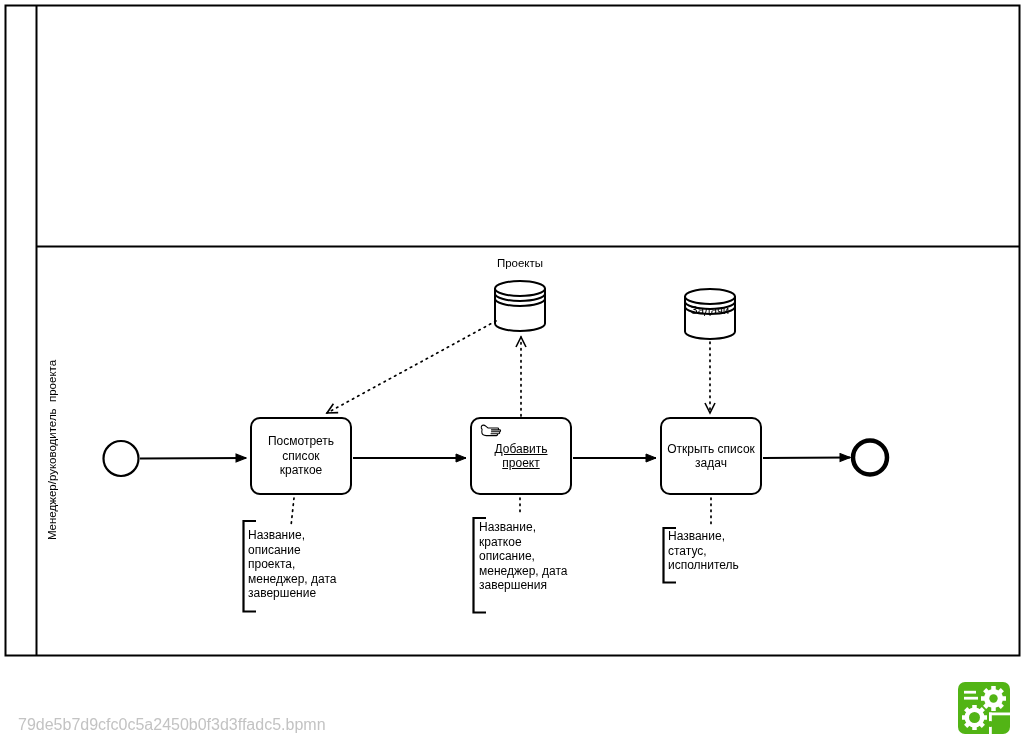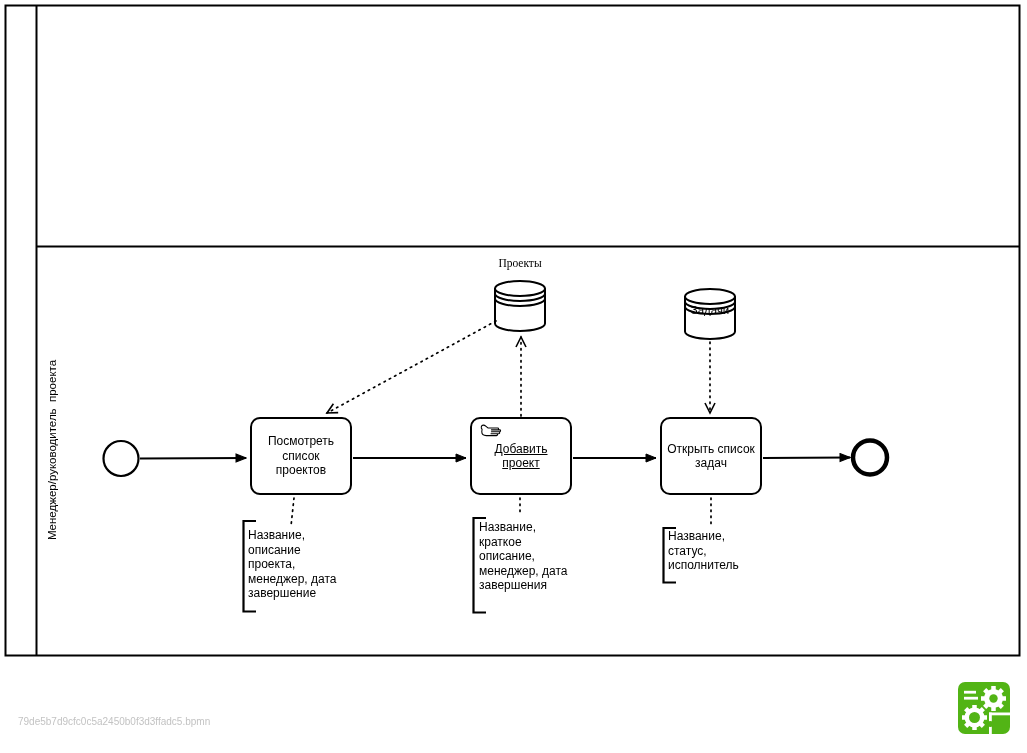--- a/index.html
+++ b/index.html
@@ -74,21 +74,21 @@
     width: 120px;
     font-size: 12px;
     line-height: 14.5px;
     white-space: pre-line;
   }
 
   .footer-filename {
     position: absolute;
     left: 18px;
     top: 716px;
-    font-size: 10px;
+    font-size: 16px;
     color: #c3c3c3;
   }
 
   .logo {
     position: absolute;
     left: 958px;
     top: 682px;
     width: 52px;
     height: 52px;
     cursor: pointer;
@@ -142,40 +142,40 @@
     <path d="M256,521 H243.5 V611.5 H256" fill="none" stroke="#000" stroke-width="2.2"></path>
     <path d="M486,518 H473.5 V612.5 H486" fill="none" stroke="#000" stroke-width="2.2"></path>
     <path d="M676,528 H663.5 V582.5 H676" fill="none" stroke="#000" stroke-width="2.2"></path>
   </svg>
 
   <div class="lane-label">Менеджер/руководитель  проекта</div>
 
   <div class="task" style="left:250px; top:417px;">
     <div class="task-label">Посмотреть
 список
-проектов</div>
+краткое</div>
   </div>
 
   <div class="task" style="left:470px; top:417px;text-decoration:underline;">
     <svg class="task-marker" viewBox="0 0 17 12">
       <path d="M2.2,4.4 C1.1,3.5 1.6,1.6 3,1.5 C3.8,1.45 4.4,1.9 5,2.4 L6.3,3.5 L13.2,3.5
                C14.1,3.5 14.1,4.85 13.2,4.85 L8.8,4.85 L14.6,4.85 C15.5,4.85 15.5,6.2 14.6,6.2
                L8.8,6.2 L14,6.2 C14.9,6.2 14.9,7.55 14,7.55 L8.5,7.55 L12.4,7.55
                C13.3,7.55 13.3,8.9 12.4,8.9 L5.2,8.9 C3.1,8.9 2,7.8 2,6.2 Z" fill="#fff" stroke="#000" stroke-width="0.75" stroke-linejoin="round"></path>
     </svg>
     <div class="task-label">Добавить
 проект</div>
   </div>
 
   <div class="task" style="left:660px; top:417px;">
     <div class="task-label">Открыть список
 задач</div>
   </div>
 
-  <div class="store-label" style="left:460px; top:257px;font-family:Liberation Serif, serif;">Проекты</div>
+  <div class="store-label" style="left:460px; top:257px;">Проекты</div>
   <div class="store-label" style="left:650px; top:264px;margin-top:40px;">Задачи</div>
 
   <div class="annotation-text" style="left:248px; top:528px;">Название,
 описание
 проекта,
 менеджер, дата
 завершение</div>
   <div class="annotation-text" style="left:479px; top:520px;">Название,
 краткое
 описание,

